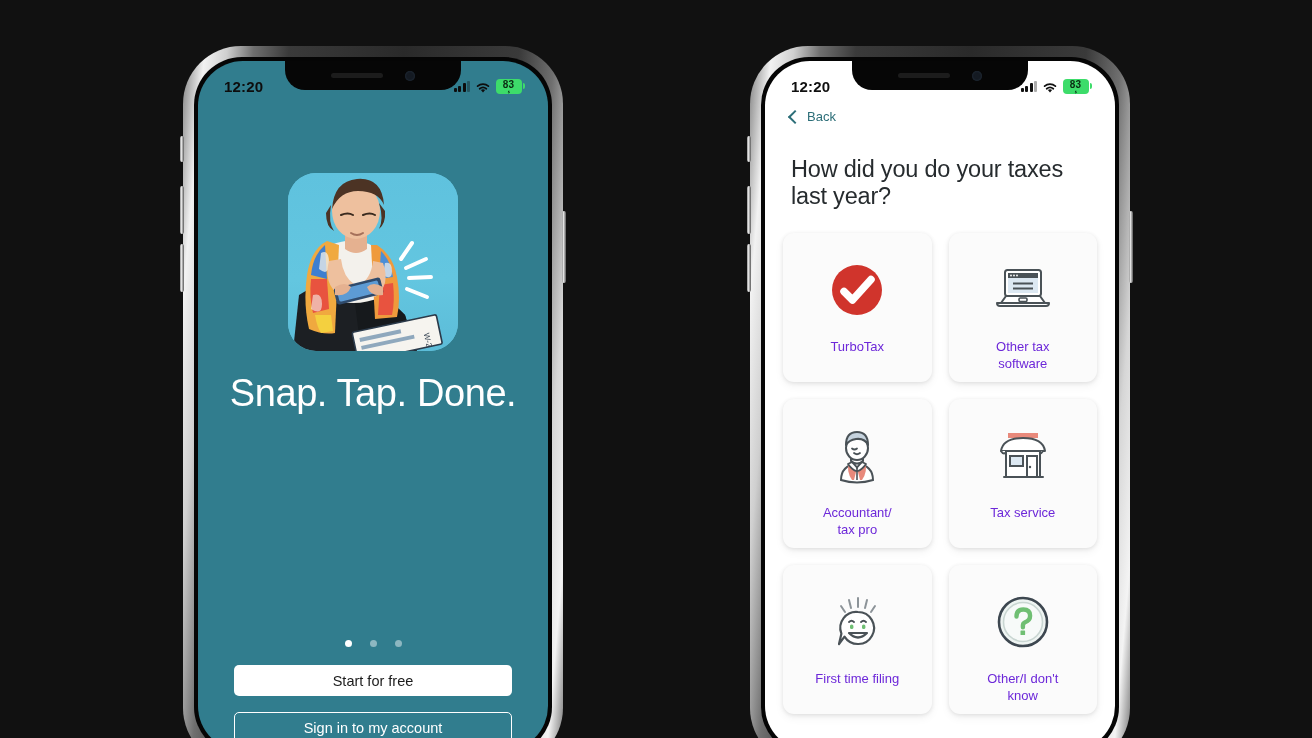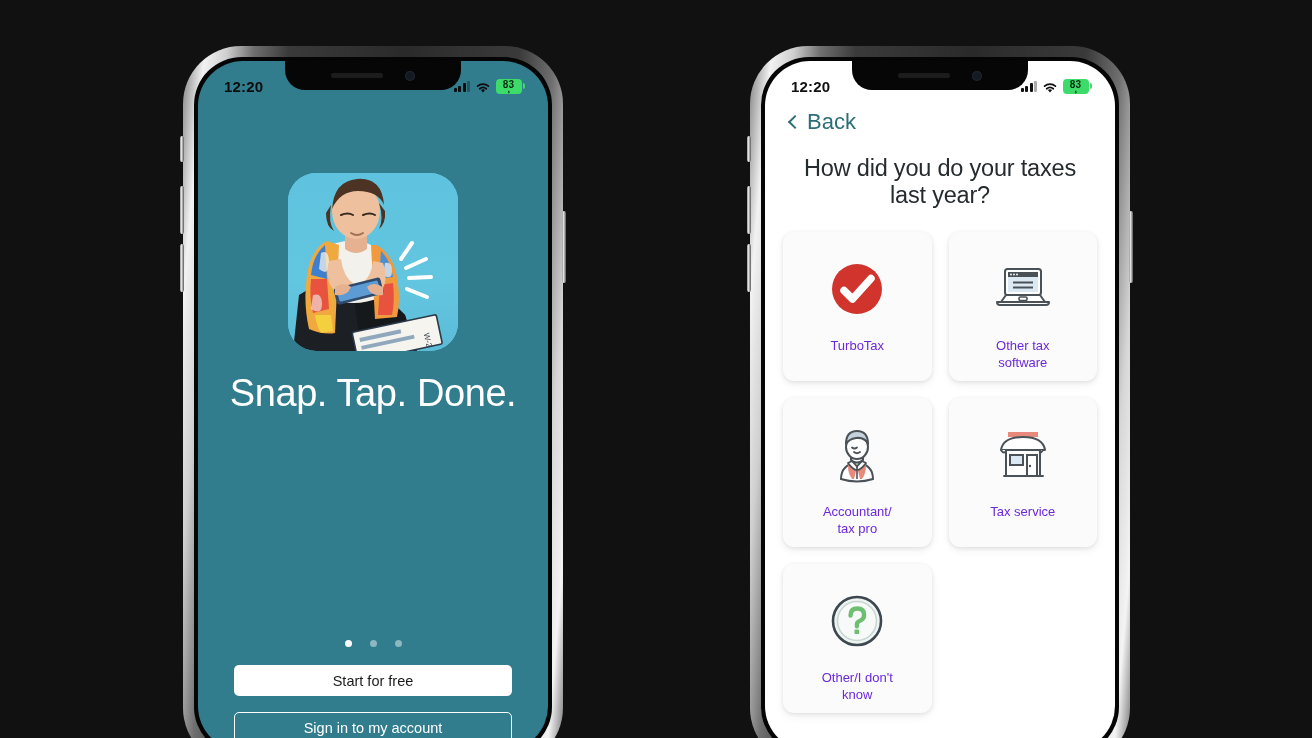--- a/index.html
+++ b/index.html
@@ -131,27 +131,26 @@
     border: 1.6px solid #ffffff;
     display: flex; align-items: center; justify-content: center;
     font-size: 14.5px; cursor: pointer;
     font-family: "Liberation Sans", sans-serif;
   }
 
   
   .screen-white { background: #ffffff; display: flex; flex-direction: column; }
   .backrow {
     display: flex; align-items: center; gap: 7px;
-    margin: 48px 0 4px 22px;
-    color: #2c6e78; font-size: 22px; cursor: pointer;
+    margin: 48px 0 16px 22px;
+    color: #2c6e78; font-size: 13px; cursor: pointer;
   }
   .chev { width: 10px; height: 10px; border-left: 2.4px solid #2c6e78; border-bottom: 2.4px solid #2c6e78; transform: rotate(45deg); margin-left: 3px; }
   .question {
     margin: 16px 26px 0 26px;
-    text-align: center;
     color: #262b2e;
     font-size: 23.5px;
     line-height: 1.17;
     font-weight: normal;
     letter-spacing: -0.2px;
   }
   .grid {
     margin: 22px 18px 0 18px;
     display: grid;
     grid-template-columns: 1fr 1fr;
@@ -404,20 +403,40 @@
                 <rect x="13" y="22" width="34" height="26" fill="#ffffff" stroke="#4A5257" stroke-width="2"></rect>
                 <rect x="17" y="27" width="13" height="10" fill="#DCE8F2" stroke="#4A5257" stroke-width="2"></rect>
                 <rect x="34" y="27" width="10" height="21" fill="#ffffff" stroke="#4A5257" stroke-width="2"></rect>
                 <circle cx="37" cy="38" r="1.2" fill="#4A5257"></circle>
                 <line x1="11" y1="48" x2="50" y2="48" stroke="#4A5257" stroke-width="2" stroke-linecap="round"></line>
               </svg>
             </div>
             <div class="opt-label">Tax service</div>
           </div>
 
+          <div class="opt-card">
+            <div class="opt-icon">
+              <svg width="58" height="58" viewBox="0 0 58 58">
+                <g stroke="#8C9398" stroke-width="2" stroke-linecap="round">
+                  <line x1="13" y1="13" x2="17" y2="19"></line>
+                  <line x1="21" y1="7" x2="23" y2="15"></line>
+                  <line x1="30" y1="5" x2="30" y2="14"></line>
+                  <line x1="39" y1="7" x2="37" y2="15"></line>
+                  <line x1="47" y1="13" x2="43" y2="19"></line>
+                </g>
+                <path d="M30 19 a16 16 0 11-13.5 24.6 L11 51 l2.4 -10.3 A16 16 0 0130 19z" fill="#ffffff" stroke="#4A5257" stroke-width="2.2" stroke-linejoin="round"></path>
+                <path d="M21 29 q2.5 -2.5 5 0" stroke="#4A5257" stroke-width="1.8" fill="none" stroke-linecap="round"></path>
+                <path d="M33 29 q2.5 -2.5 5 0" stroke="#4A5257" stroke-width="1.8" fill="none" stroke-linecap="round"></path>
+                <rect x="22" y="31.5" width="3.4" height="4.6" rx="1.6" fill="#6FBF73"></rect>
+                <rect x="34" y="31.5" width="3.4" height="4.6" rx="1.6" fill="#6FBF73"></rect>
+                <path d="M21 40 q9 9 18 0 z" fill="#ffffff" stroke="#4A5257" stroke-width="2.2" stroke-linejoin="round"></path>
+              </svg>
+            </div>
+            <div class="opt-label">First time filing</div>
+          </div>
 
           <div class="opt-card">
             <div class="opt-icon">
               <svg width="58" height="58" viewBox="0 0 58 58">
                 <circle cx="29" cy="29" r="24" fill="#EEF4F2" stroke="#3D4750" stroke-width="2.6"></circle>
                 <circle cx="29" cy="29" r="19.5" fill="#F7FAF9" stroke="#C9D6D2" stroke-width="1.6"></circle>
                 <path d="M22.5 23.5 q0 -7 6.8 -7 q6.8 0 6.8 6.3 q0 4.6 -5 6.5 q-2.2 .9 -2.2 3.3 v1.6" stroke="#6FBF73" stroke-width="4.4" fill="none" stroke-linecap="round" stroke-linejoin="round"></path>
                 <rect x="26.5" y="37.5" width="4.6" height="4.6" rx="0.6" fill="#6FBF73"></rect>
               </svg>
             </div>

